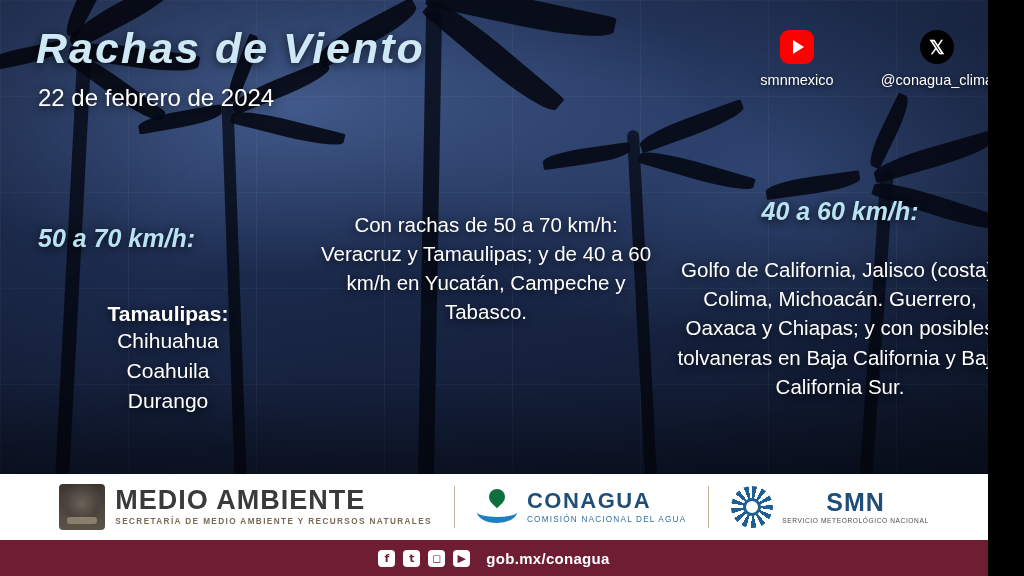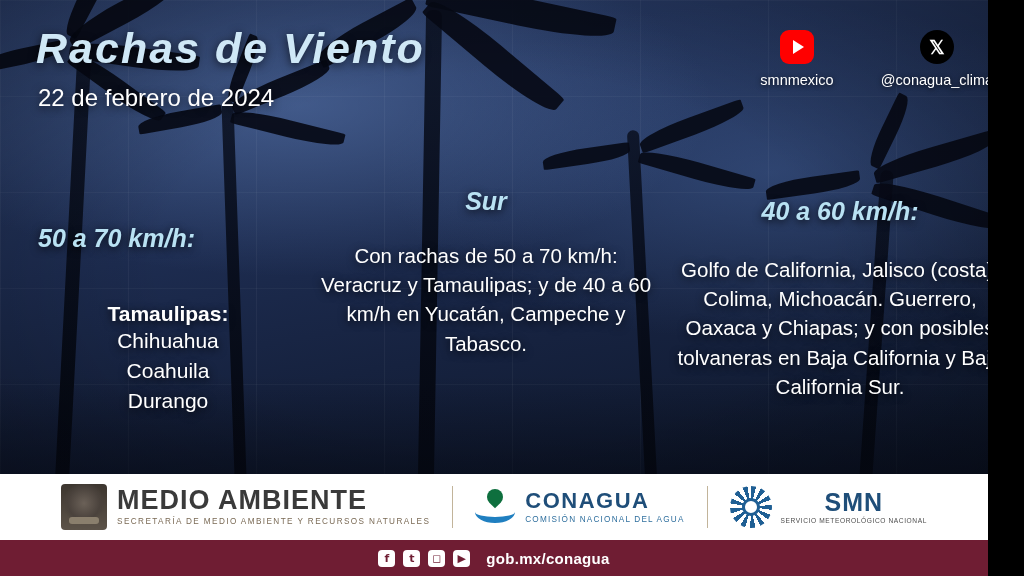--- a/index.html
+++ b/index.html
@@ -204,20 +204,21 @@
     font-size: 27px;
     font-weight: bold;
     letter-spacing: 1px;
     color: #3a3a3a;
   }
   .ma-sub {
     margin-top: 4px;
     font-size: 8.2px;
     letter-spacing: 1.4px;
     color: #7a6a55;
+    font-weight: bold;
   }
   .conagua-mark {
     width: 40px; height: 40px;
     margin-right: 10px;
     position: relative;
   }
   .conagua-mark .drop {
     position: absolute;
     left: 12px; top: 2px;
     width: 16px; height: 16px;
@@ -378,21 +379,20 @@
 
   <div class="col" id="col-left">
     <div class="col-head col-head-left">50 a 70 km/h:</div>
     <div class="col-sub" style="margin-top:48px;">Tamaulipas:</div>
     <div class="col-list">Chihuahua</div>
     <div class="col-list">Coahuila</div>
     <div class="col-list">Durango</div>
   </div>
 
   <div class="col" id="col-center">
-    <div class="col-head">Sur</div>
     <div class="col-body" style="margin-top:24px;">Con rachas de 50 a 70 km/h: Veracruz y Tamaulipas; y de 40 a 60 km/h en Yucatán, Campeche y Tabasco.</div>
   </div>
 
   <div class="col" id="col-right">
     <div class="col-head">40 a 60 km/h:</div>
     <div class="col-body" style="margin-top:28px;">Golfo de California, Jalisco (costa), Colima, Michoacán. Guerrero, Oaxaca y Chiapas; y con posibles tolvaneras en Baja California y Baja California Sur.</div>
   </div>
 
   <div class="footer-white">
 

